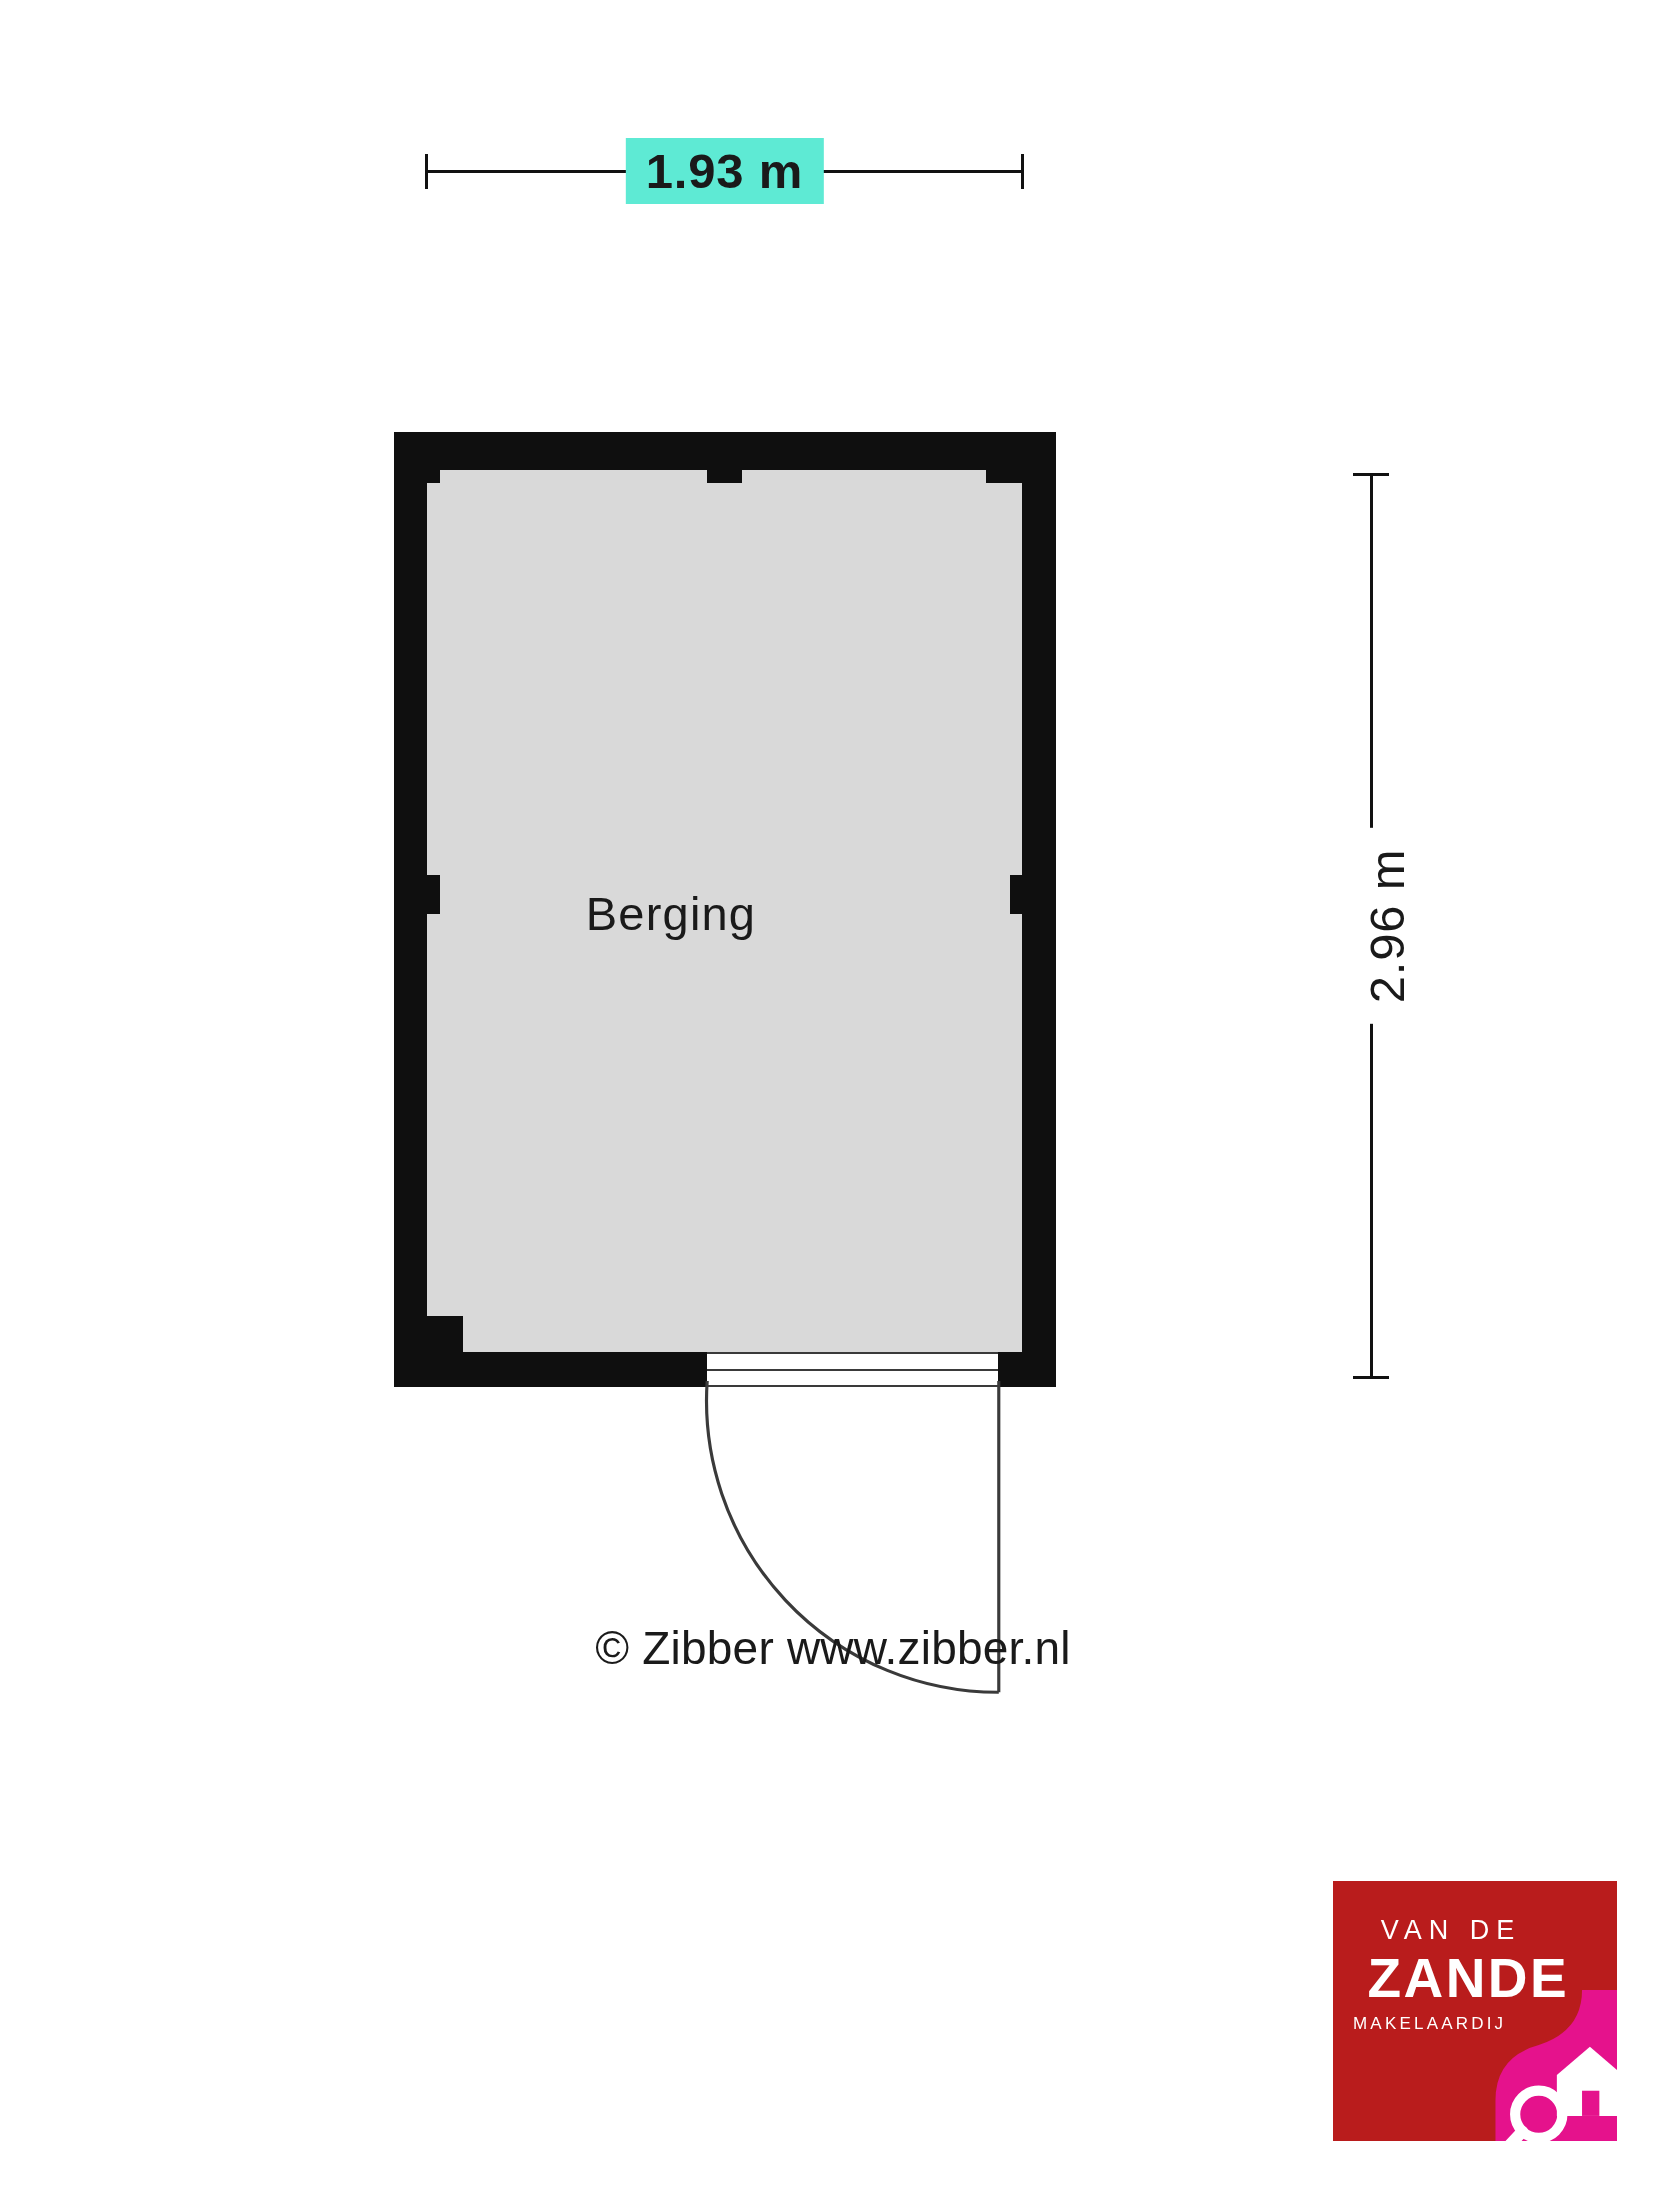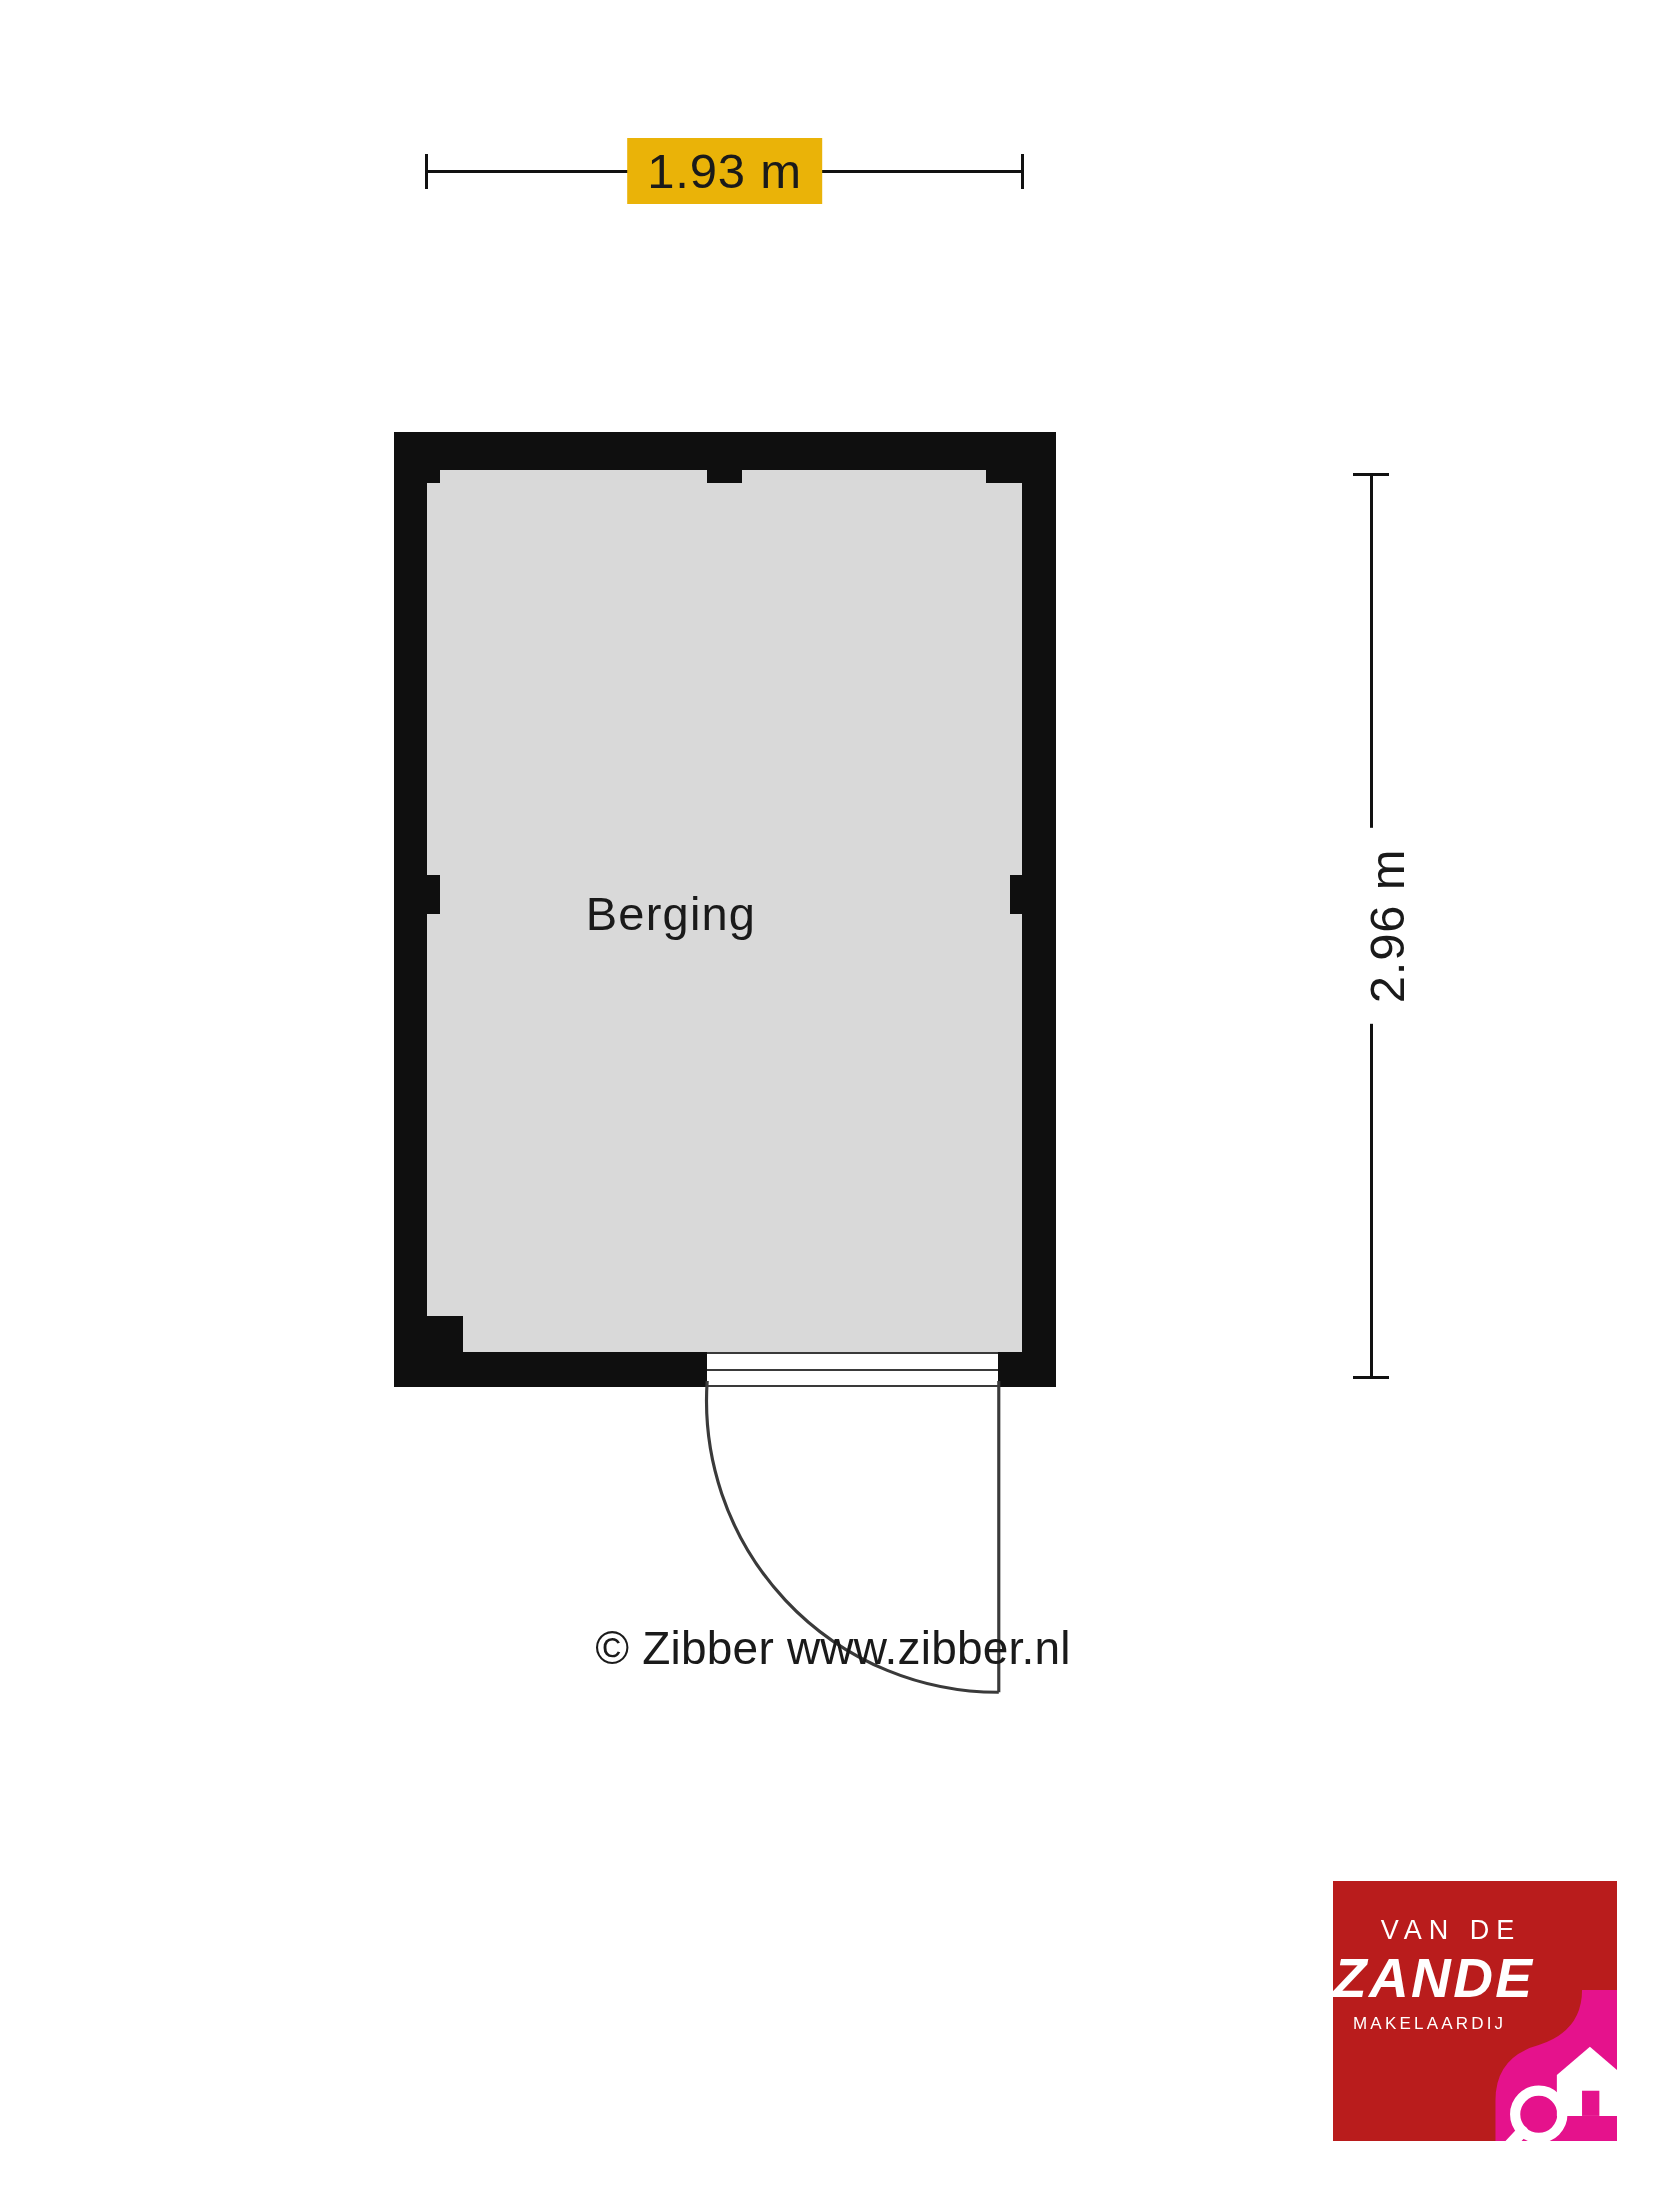--- a/index.html
+++ b/index.html
@@ -40,26 +40,27 @@
     height: 35px;
     background: #111111;
   }
   #dim-top .cap-left { left: 0; }
   #dim-top .cap-right { right: 0; }
   #dim-top .label {
     position: absolute;
     top: 0;
     left: 50%;
     transform: translateX(-50%);
-    background: #eab308;
+    background: #5eead4;
     padding: 0 20.5px;
     font-size: 49px;
     line-height: 66px;
     letter-spacing: 0.8px;
     white-space: nowrap;
+    font-weight: bold;
   }
 
   
   #dim-right {
     position: absolute;
     left: 1339px;
     top: 473px;
     width: 95px;
     height: 906px;
   }
@@ -223,27 +224,26 @@
     color: #ffffff;
     font-size: 27px;
     letter-spacing: 7px;
     line-height: 28px;
   }
   #logo .zande {
     position: absolute;
     left: 0;
     top: 68px;
     width: 236px;
-    text-align: left;
+    text-align: right;
     color: #ffffff;
     font-size: 55px;
     font-weight: bold;
     letter-spacing: 2.4px;
     line-height: 58px;
-    font-style: italic;
   }
   #logo .makelaardij {
     position: absolute;
     left: 0;
     top: 131px;
     width: 236px;
     color: #ffffff;
     font-size: 17px;
     letter-spacing: 3.2px;
     line-height: 23.6px;

